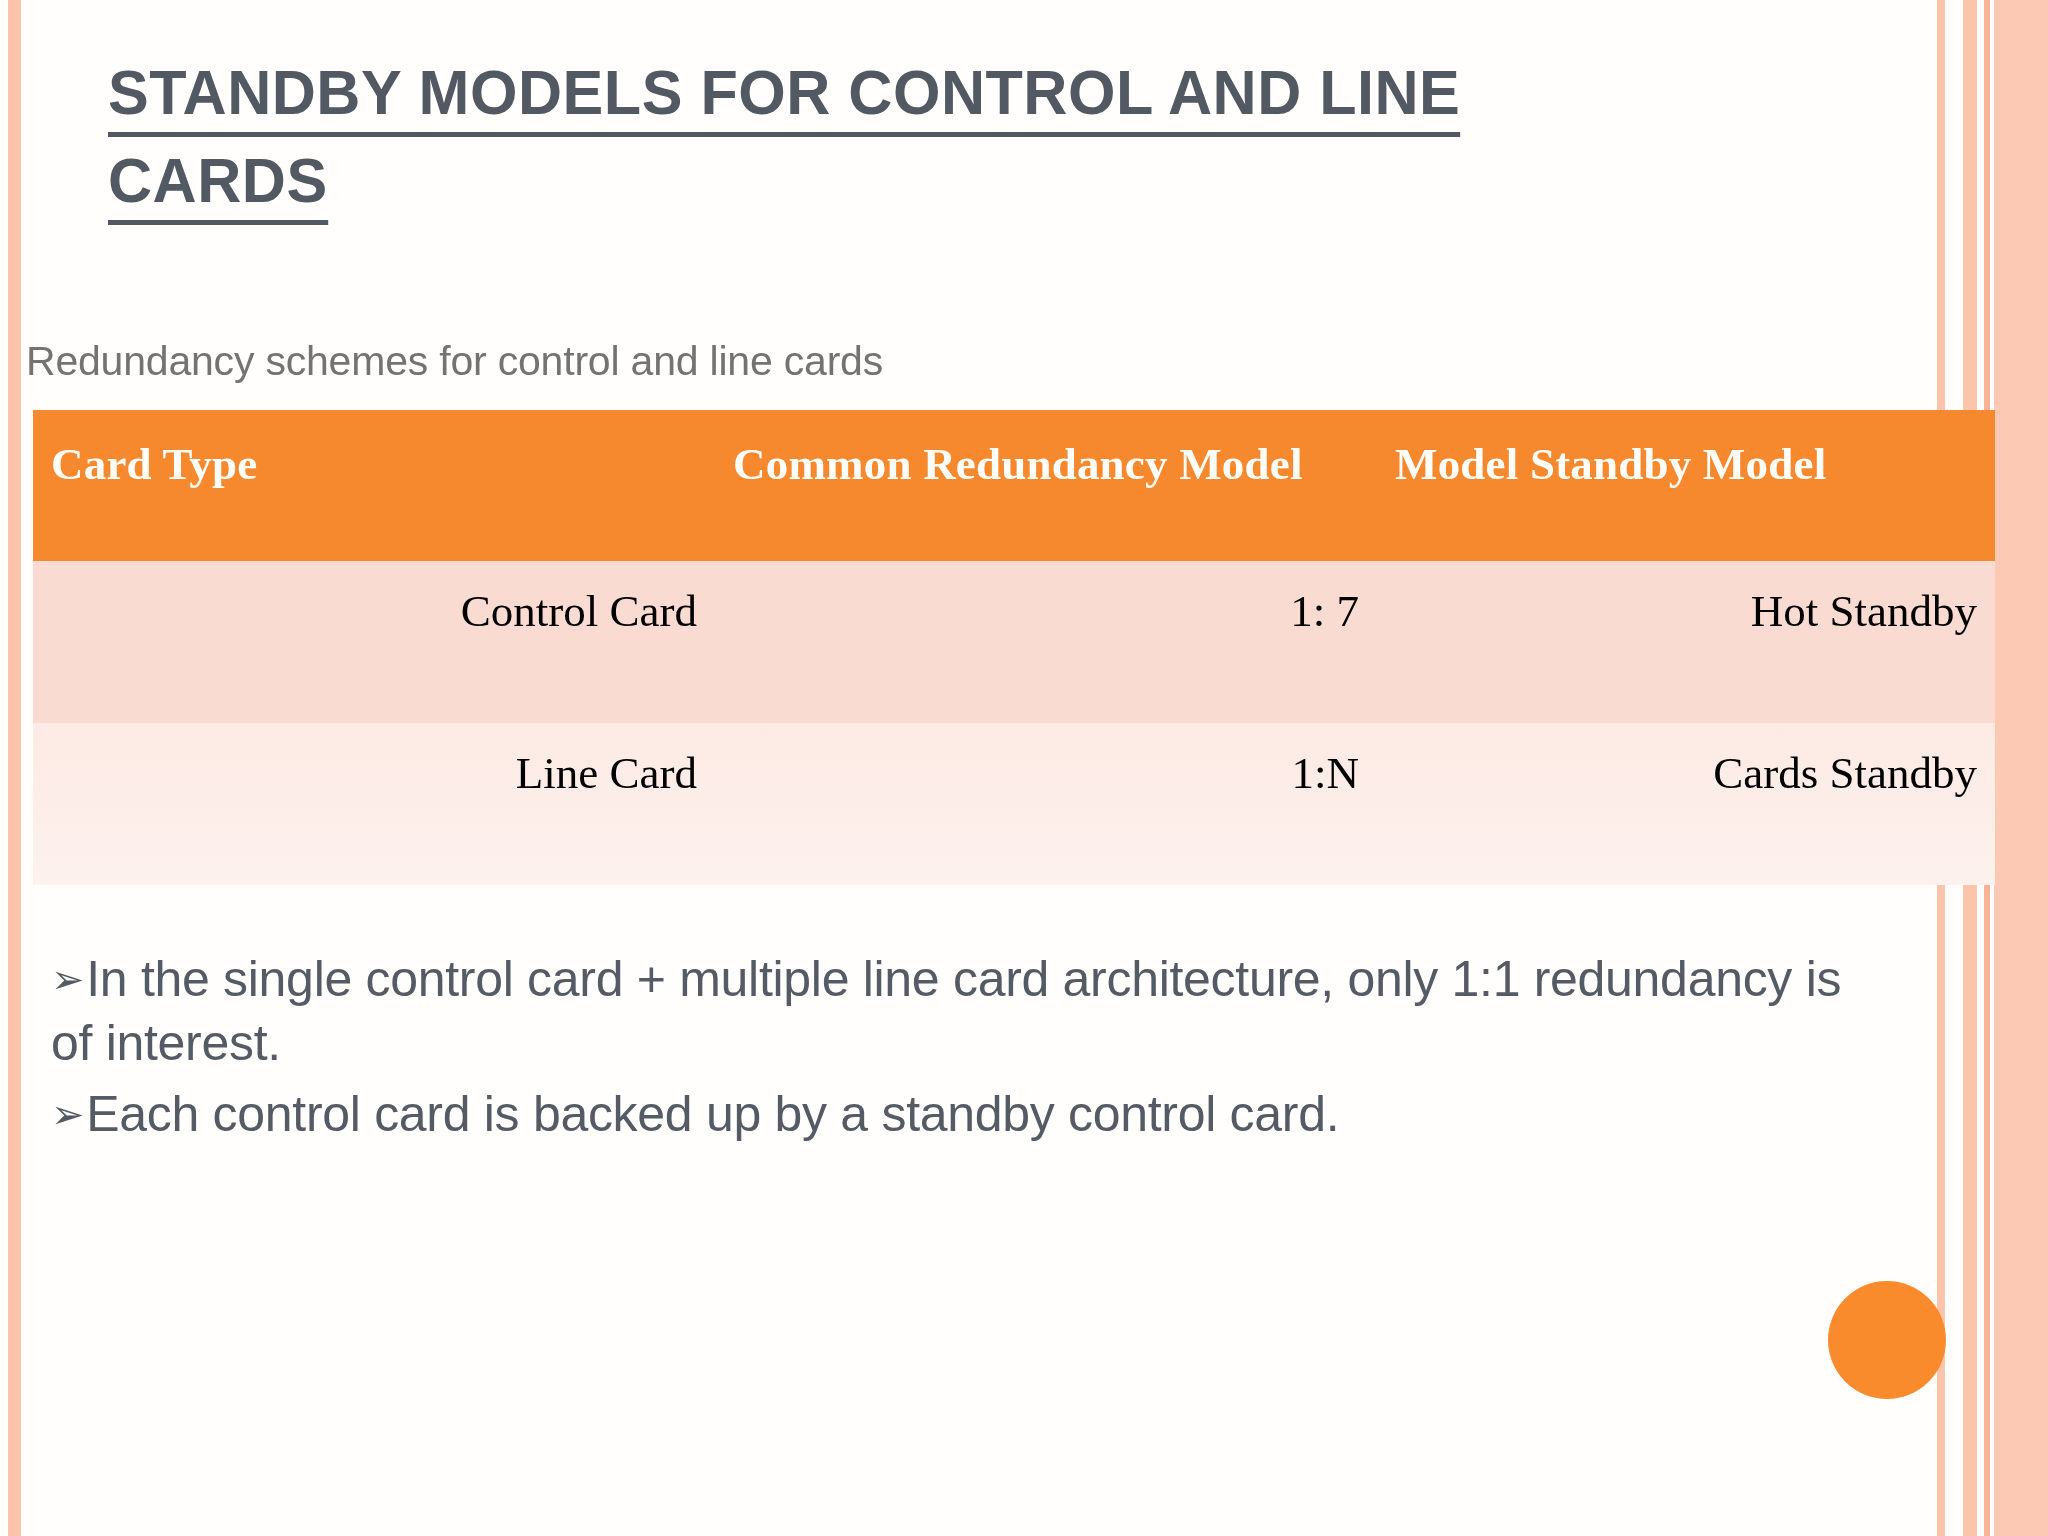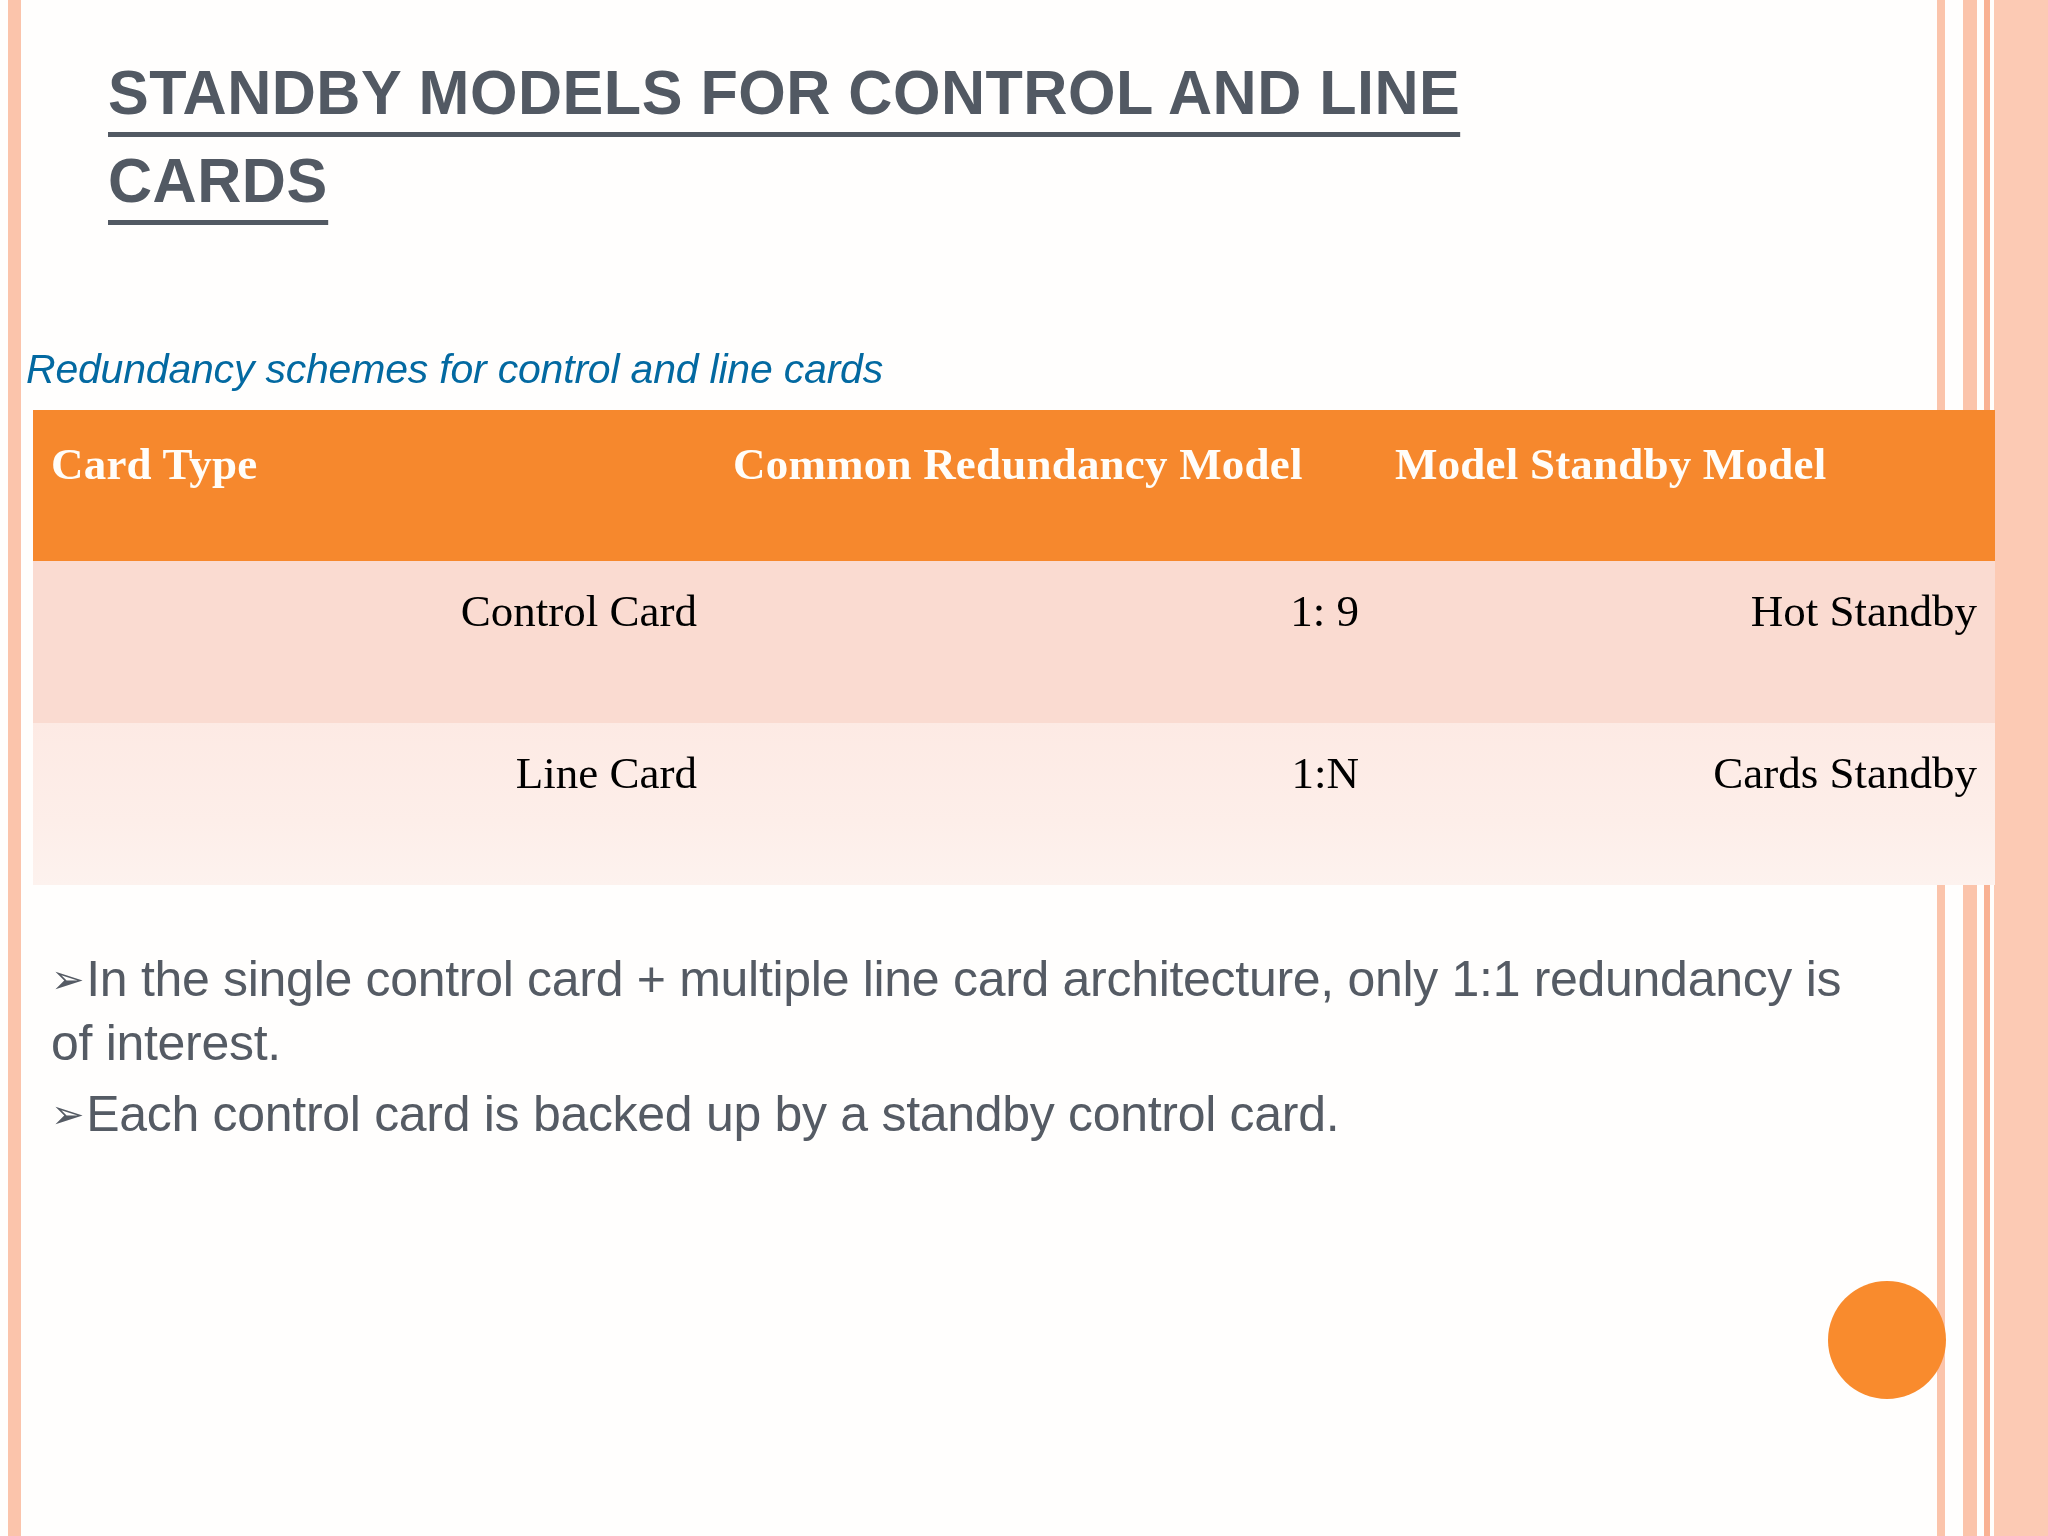--- a/index.html
+++ b/index.html
@@ -65,27 +65,26 @@
     width: fit-content;
     border-bottom: 5px solid #525963;
     padding-bottom: 1px;
     margin-bottom: 5px;
   }
 
   
   .caption {
     position: absolute;
     left: 26px;
-    top: 345px;
+    top: 337px;
     font-size: 41px;
     line-height: 48px;
-    color: #0369a1;
+    color: #737373;
     letter-spacing: -0.2px;
     white-space: nowrap;
-    font-style: italic;
   }
 
   
   .tbl-wrap {
     position: absolute;
     left: 33px;
     top: 410px;
     width: 1684px;
   }
   table.redundancy {
@@ -195,21 +194,21 @@
       <thead>
         <tr>
           <th>Card Type</th>
           <th>Common Redundancy Model</th>
           <th>Model Standby Model</th>
         </tr>
       </thead>
       <tbody>
         <tr class="row-a">
           <td>Control Card</td>
-          <td>1: 9</td>
+          <td>1: 7</td>
           <td>Hot Standby</td>
         </tr>
         <tr class="row-b">
           <td>Line Card</td>
           <td>1:N</td>
           <td>Cards Standby</td>
         </tr>
       </tbody>
     </table>
   </div>

